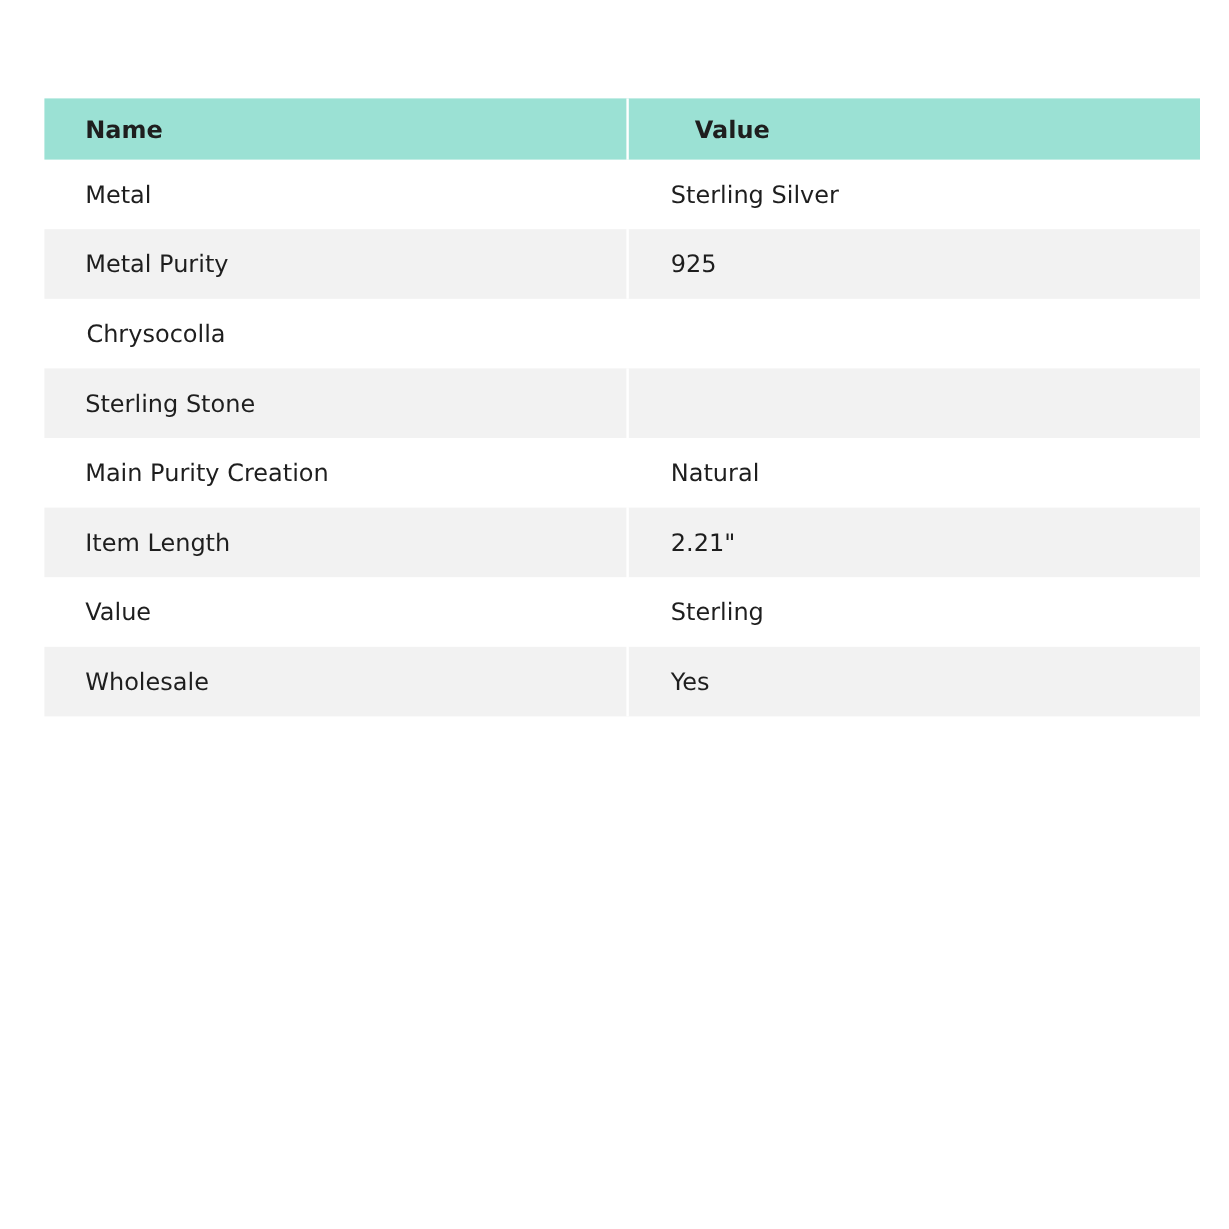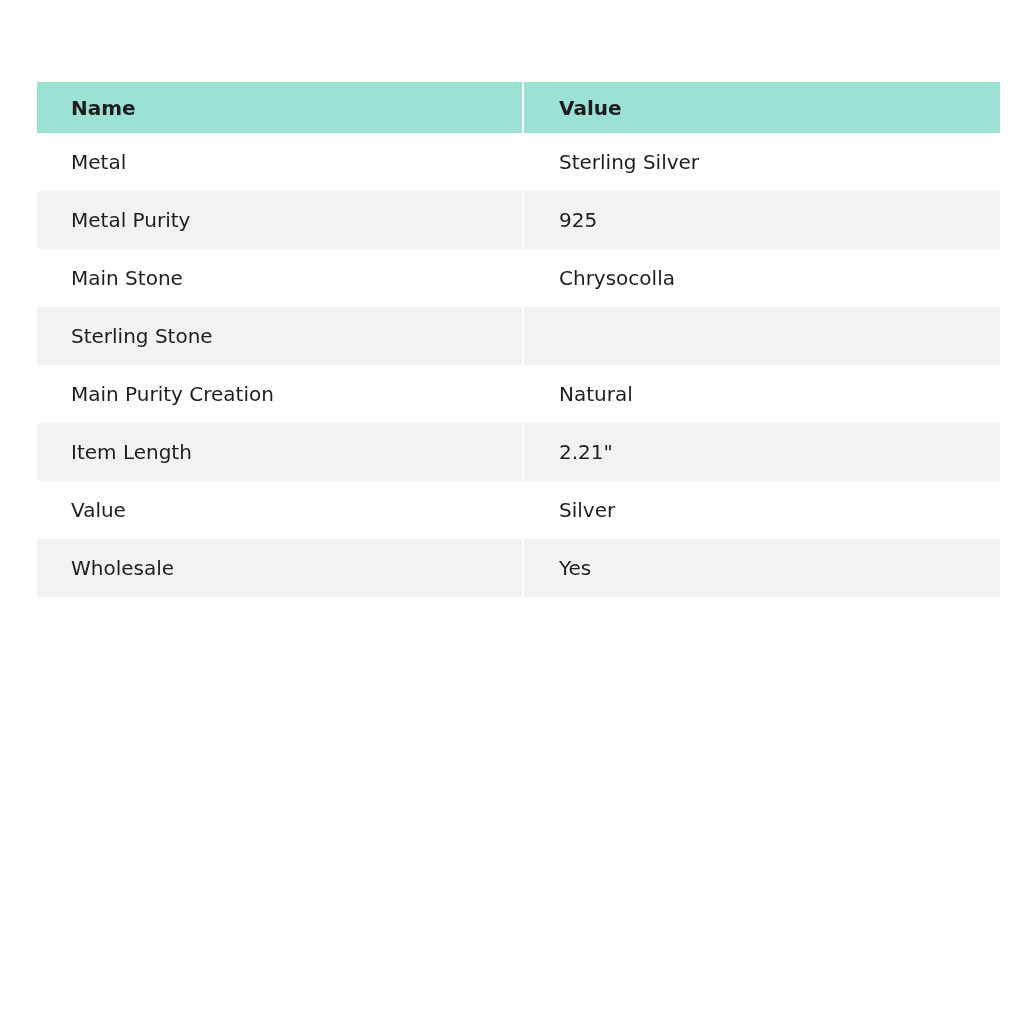--- a/index.html
+++ b/index.html
@@ -20,20 +20,21 @@
   }
   .row {
     display: flex;
     align-items: center;
     height: 58px;
   }
   .row.header {
     height: 51px;
     background: var(--header-bg, #9be1d4);
     font-weight: 600;
+    gap: 20px;
   }
   .row.stripe {
     background: var(--stripe-bg, #f2f2f2);
     text-align: center;
   }
   .cell {
     box-sizing: border-box;
     display: flex;
     align-items: center;
     height: 100%;
@@ -76,23 +77,20 @@
   <div class="row stripe">
     <div class="cell name-col">
       <span>Metal Purity</span>
     </div>
     <div class="cell value-col">
       <span>925</span>
     </div>
   </div>
 
   <div class="row">
-    <div class="cell name-col">
-      <span>Main Stone</span>
-    </div>
     <div class="cell value-col">
       <span>Chrysocolla</span>
     </div>
   </div>
 
   <div class="row stripe">
     <div class="cell name-col">
       <span>Sterling Stone</span>
     </div>
   </div>
@@ -113,21 +111,21 @@
     <div class="cell value-col">
       <span>2.21"</span>
     </div>
   </div>
 
   <div class="row">
     <div class="cell name-col">
       <span>Value</span>
     </div>
     <div class="cell value-col">
-      <span>Silver</span>
+      <span>Sterling</span>
     </div>
   </div>
 
   <div class="row stripe">
     <div class="cell name-col">
       <span>Wholesale</span>
     </div>
     <div class="cell value-col">
       <span>Yes</span>
     </div>

